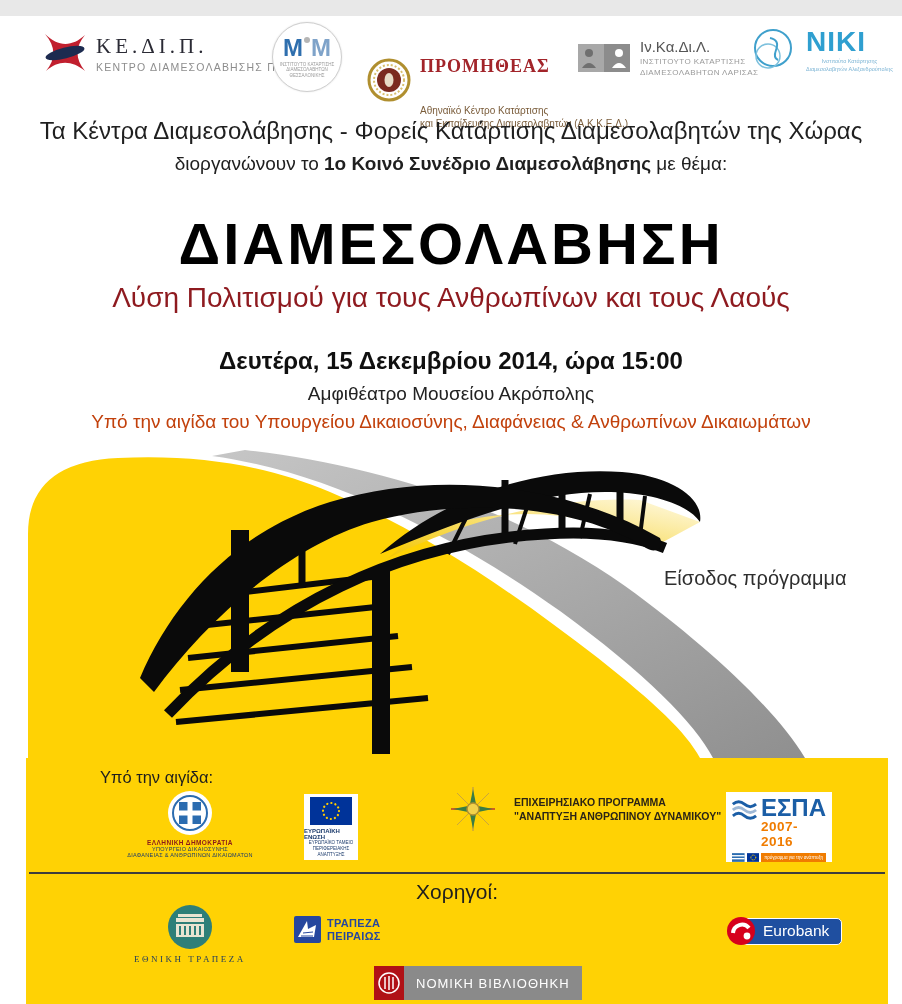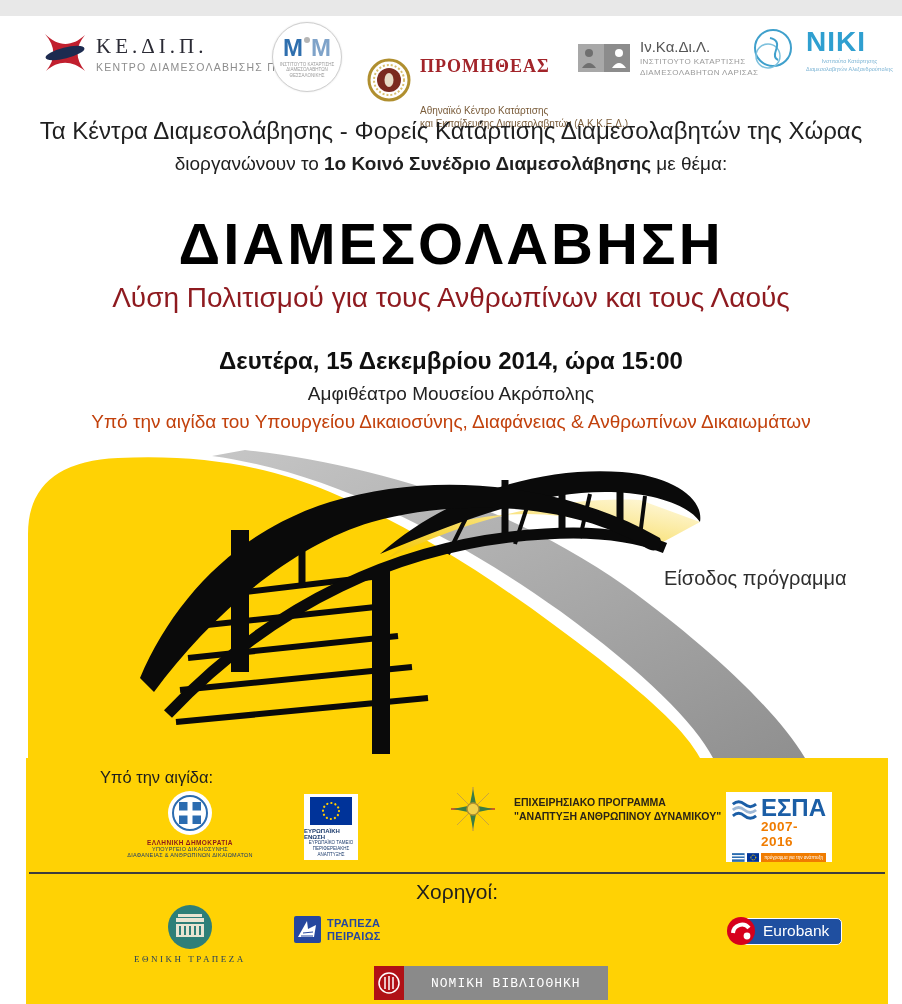--- a/index.html
+++ b/index.html
@@ -76,22 +76,22 @@
   .nbg{position:absolute;left:94px;top:146px;width:140px;text-align:center;}
   .nbg .label{font-family:"Liberation Serif","DejaVu Serif",serif;font-size:9px;letter-spacing:2.5px;color:#1d3a5f;margin-top:4px;}
   .piraeus{position:absolute;left:268px;top:158px;display:flex;align-items:center;gap:6px;}
   .piraeus .txt{font-size:11px;font-weight:700;color:#26479e;line-height:1.1;letter-spacing:.3px;}
   .alpha{position:absolute;left:480px;top:154px;display:flex;align-items:center;gap:10px;}
   .alpha .txt{font-size:14px;color:#111;letter-spacing:2.5px;}
   .eurobank{position:absolute;left:700px;top:158px;display:flex;align-items:center;}
   .eurobank .pill{background:#1f4fa0;border:1px solid #fff;border-radius:5px;color:#fff;font-weight:400;
     font-size:15.5px;padding:3px 12px 4px 20px;margin-left:-14px;}
   .nomiki{position:absolute;left:348px;top:208px;display:flex;align-items:stretch;height:34px;}
-  .nomiki .graybox{background:#8a8a8a;color:#fff;display:flex;align-items:center;padding:0 27px;
-    font-family:Liberation Mono, monospace;font-size:13px;letter-spacing:1px;}
+  .nomiki .graybox{background:#8a8a8a;color:#fff;display:flex;align-items:center;padding:0 12px;
+    font-family:Liberation Sans, sans-serif;font-size:13px;letter-spacing:1px;}
 </style>
 </head>
 <body>
 
 <div class="poster">
 
   <div class="hlogo kedip">
     <svg width="46" height="42" viewBox="0 0 46 42">
       <path d="M3 2 C16 15 30 15 43 3 C33 15 33 27 43 39 C30 28 16 28 4 39 C14 27 14 15 3 2 Z" fill="#c11f2e"></path>
       <ellipse cx="23" cy="21" rx="20" ry="5.5" fill="#1D2B50" transform="rotate(-14 23 21)"></ellipse>

